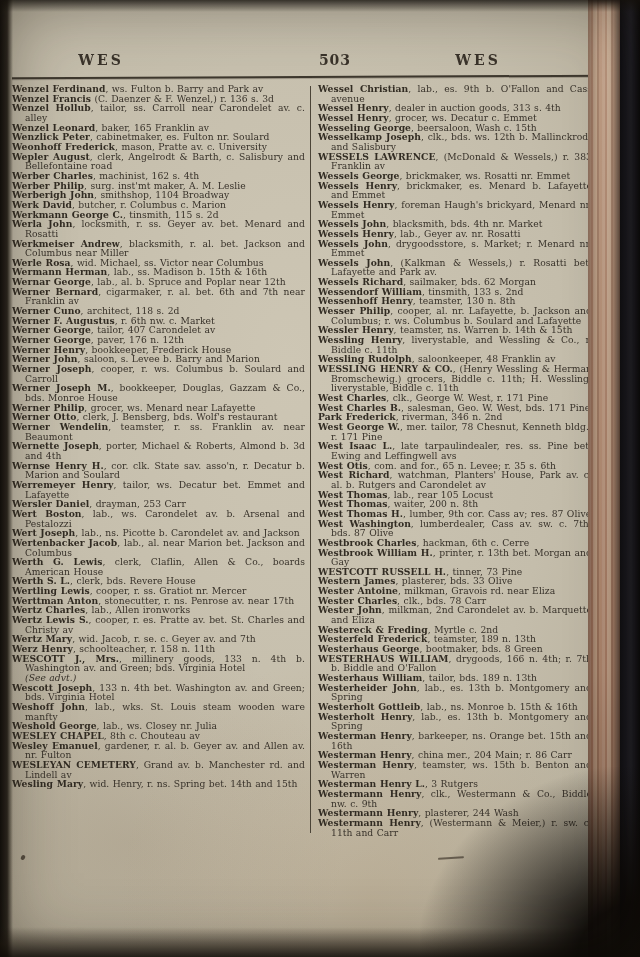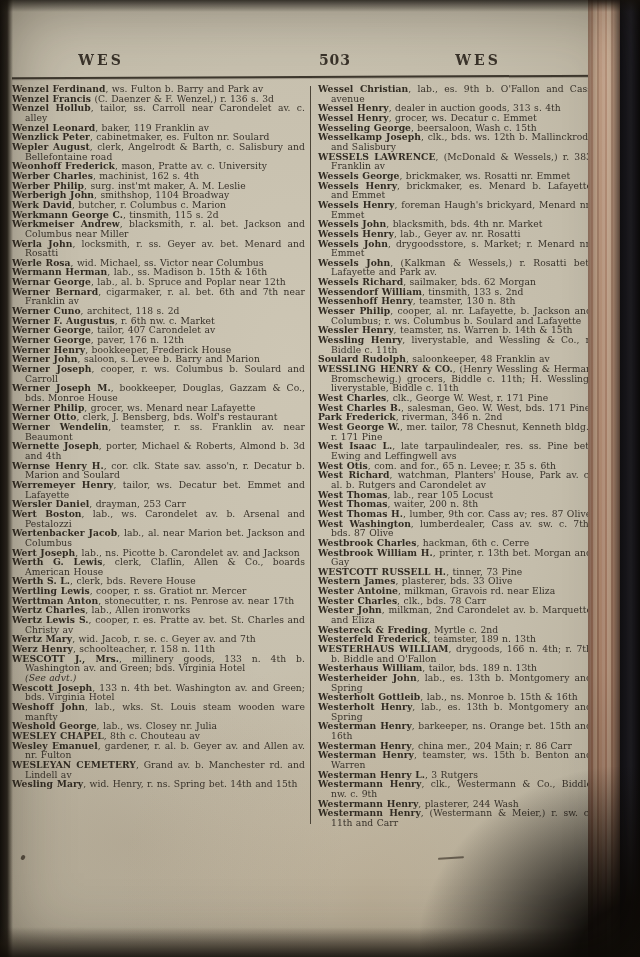--- a/index.html
+++ b/index.html
@@ -72,42 +72,42 @@
     </div>
     <div class="header-rule"></div>
     <div class="cols">
       <div class="col left">
   <p class="entry"><span class="nm">Wenzel Ferdinand</span><span class="rest">, ws. Fulton b. Barry and Park av</span></p>
 
   <p class="entry"><span class="nm">Wenzel Francis</span><span class="rest"> (C. Daenzer &amp; F. Wenzel,) r. 136 s. 3d</span></p>
 
   <p class="entry"><span class="nm">Wenzel Hollub</span><span class="rest">, tailor, ss. Carroll near Carondelet av. c. alley</span></p>
 
-  <p class="entry"><span class="nm">Wenzel Leonard</span><span class="rest">, baker, 119 Franklin av</span></p>
+  <p class="entry"><span class="nm">Wenzel Leonard</span><span class="rest">, baker, 165 Franklin av</span></p>
 
   <p class="entry"><span class="nm">Wenzlick Peter</span><span class="rest">, cabinetmaker, es. Fulton nr. Soulard</span></p>
 
+  <p class="entry"><span class="nm">Weonhoff Frederick</span><span class="rest">, mason, Pratte av. c. University</span></p>
+
   <p class="entry"><span class="nm">Wepler August</span><span class="rest">, clerk, Angelrodt &amp; Barth, c. Salisbury and Bellefontaine road</span></p>
 
-  <p class="entry"><span class="nm">Weonhoff Frederick</span><span class="rest">, mason, Pratte av. c. University</span></p>
-
   <p class="entry"><span class="nm">Werber Charles</span><span class="rest">, machinist, 162 s. 4th</span></p>
 
   <p class="entry"><span class="nm">Werber Philip</span><span class="rest">, surg. inst'mt maker, A. M. Leslie</span></p>
 
   <p class="entry"><span class="nm">Werberigh John</span><span class="rest">, smithshop, 1104 Broadway</span></p>
 
   <p class="entry"><span class="nm">Werk David</span><span class="rest">, butcher, r. Columbus c. Marion</span></p>
 
   <p class="entry"><span class="nm">Werkmann George C.</span><span class="rest">, tinsmith, 115 s. 2d</span></p>
 
+  <p class="entry"><span class="nm">Werla John</span><span class="rest">, locksmith, r. ss. Geyer av. bet. Menard and Rosatti</span></p>
+
   <p class="entry"><span class="nm">Werkmeiser Andrew</span><span class="rest">, blacksmith, r. al. bet. Jackson and Columbus near Miller</span></p>
 
-  <p class="entry"><span class="nm">Werla John</span><span class="rest">, locksmith, r. ss. Geyer av. bet. Menard and Rosatti</span></p>
-
   <p class="entry"><span class="nm">Werle Rosa</span><span class="rest">, wid. Michael, ss. Victor near Columbus</span></p>
 
   <p class="entry"><span class="nm">Wermann Herman</span><span class="rest">, lab., ss. Madison b. 15th &amp; 16th</span></p>
 
   <p class="entry"><span class="nm">Wernar George</span><span class="rest">, lab., al. b. Spruce and Poplar near 12th</span></p>
 
   <p class="entry"><span class="nm">Werner Bernard</span><span class="rest">, cigarmaker, r. al. bet. 6th and 7th near Franklin av</span></p>
 
   <p class="entry"><span class="nm">Werner Cuno</span><span class="rest">, architect, 118 s. 2d</span></p>
 
@@ -134,23 +134,23 @@
   <p class="entry"><span class="nm">Wernette Joseph</span><span class="rest">, porter, Michael &amp; Roberts, Almond b. 3d and 4th</span></p>
 
   <p class="entry"><span class="nm">Wernse Henry H.</span><span class="rest">, cor. clk. State sav. asso'n, r. Decatur b. Marion and Soulard</span></p>
 
   <p class="entry"><span class="nm">Werremeyer Henry</span><span class="rest">, tailor, ws. Decatur bet. Emmet and Lafayette</span></p>
 
   <p class="entry"><span class="nm">Wersler Daniel</span><span class="rest">, drayman, 253 Carr</span></p>
 
   <p class="entry"><span class="nm">Wert Boston</span><span class="rest">, lab., ws. Carondelet av. b. Arsenal and Pestalozzi</span></p>
 
+  <p class="entry"><span class="nm">Wert Joseph</span><span class="rest">, lab., ns. Picotte b. Carondelet av. and Jackson</span></p>
+
   <p class="entry"><span class="nm">Wertenbacker Jacob</span><span class="rest">, lab., al. near Marion bet. Jackson and Columbus</span></p>
-
-  <p class="entry"><span class="nm">Wert Joseph</span><span class="rest">, lab., ns. Picotte b. Carondelet av. and Jackson</span></p>
 
   <p class="entry"><span class="nm">Werth G. Lewis</span><span class="rest">, clerk, Claflin, Allen &amp; Co., boards American House</span></p>
 
   <p class="entry"><span class="nm">Werth S. L.</span><span class="rest">, clerk, bds. Revere House</span></p>
 
   <p class="entry"><span class="nm">Wertling Lewis</span><span class="rest">, cooper, r. ss. Gratiot nr. Mercer</span></p>
 
   <p class="entry"><span class="nm">Werttman Anton</span><span class="rest">, stonecutter, r. ns. Penrose av. near 17th</span></p>
 
   <p class="entry"><span class="nm">Wertz Charles</span><span class="rest">, lab., Allen ironworks</span></p>
@@ -211,21 +211,21 @@
   <p class="entry"><span class="nm">Wessendorf William</span><span class="rest">, tinsmith, 133 s. 2nd</span></p>
 
   <p class="entry"><span class="nm">Wessenhoff Henry</span><span class="rest">, teamster, 130 n. 8th</span></p>
 
   <p class="entry"><span class="nm">Wesser Philip</span><span class="rest">, cooper, al. nr. Lafayette, b. Jackson and Columbus; r. ws. Columbus b. Soulard and Lafayette</span></p>
 
   <p class="entry"><span class="nm">Wessler Henry</span><span class="rest">, teamster, ns. Warren b. 14th &amp; 15th</span></p>
 
   <p class="entry"><span class="nm">Wessling Henry</span><span class="rest">, liverystable, and Wessling &amp; Co., r. Biddle c. 11th</span></p>
 
-  <p class="entry"><span class="nm">Soulard Rudolph</span><span class="rest">, saloonkeeper, 48 Franklin av</span></p>
+  <p class="entry"><span class="nm">Wessling Rudolph</span><span class="rest">, saloonkeeper, 48 Franklin av</span></p>
 
   <p class="entry"><span class="nm">WESSLING HENRY &amp; CO.</span><span class="rest">, (Henry Wessling &amp; Herman Bromschewig.) grocers, Biddle c. 11th; H. Wessling, liverystable, Biddle c. 11th</span></p>
 
   <p class="entry"><span class="nm">West Charles</span><span class="rest">, clk., George W. West, r. 171 Pine</span></p>
 
   <p class="entry"><span class="nm">West Charles B.</span><span class="rest">, salesman, Geo. W. West, bds. 171 Pine</span></p>
 
   <p class="entry"><span class="nm">Park Frederick</span><span class="rest">, riverman, 346 n. 2nd</span></p>
 
   <p class="entry"><span class="nm">West George W.</span><span class="rest">, mer. tailor, 78 Chesnut, Kenneth bldg.; r. 171 Pine</span></p>
@@ -255,20 +255,21 @@
   <p class="entry"><span class="nm">Wester Antoine</span><span class="rest">, milkman, Gravois rd. near Eliza</span></p>
 
   <p class="entry"><span class="nm">Wester Charles</span><span class="rest">, clk., bds. 78 Carr</span></p>
 
   <p class="entry"><span class="nm">Wester John</span><span class="rest">, milkman, 2nd Carondelet av. b. Marquette and Eliza</span></p>
 
   <p class="entry"><span class="nm">Westereck &amp; Freding</span><span class="rest">, Myrtle c. 2nd</span></p>
 
   <p class="entry"><span class="nm">Westerfeld Frederick</span><span class="rest">, teamster, 189 n. 13th</span></p>
 
+  <p class="entry"><span class="nm">Westerhaus George</span><span class="rest">, bootmaker, bds. 8 Green</span></p>
 
   <p class="entry"><span class="nm">WESTERHAUS WILLIAM</span><span class="rest">, drygoods, 166 n. 4th; r. 7th b. Biddle and O'Fallon</span></p>
 
   <p class="entry"><span class="nm">Westerhaus William</span><span class="rest">, tailor, bds. 189 n. 13th</span></p>
 
   <p class="entry"><span class="nm">Westerheider John</span><span class="rest">, lab., es. 13th b. Montgomery and Spring</span></p>
 
   <p class="entry"><span class="nm">Westerholt Gottleib</span><span class="rest">, lab., ns. Monroe b. 15th &amp; 16th</span></p>
 
   <p class="entry"><span class="nm">Westerholt Henry</span><span class="rest">, lab., es. 13th b. Montgomery and Spring</span></p>

